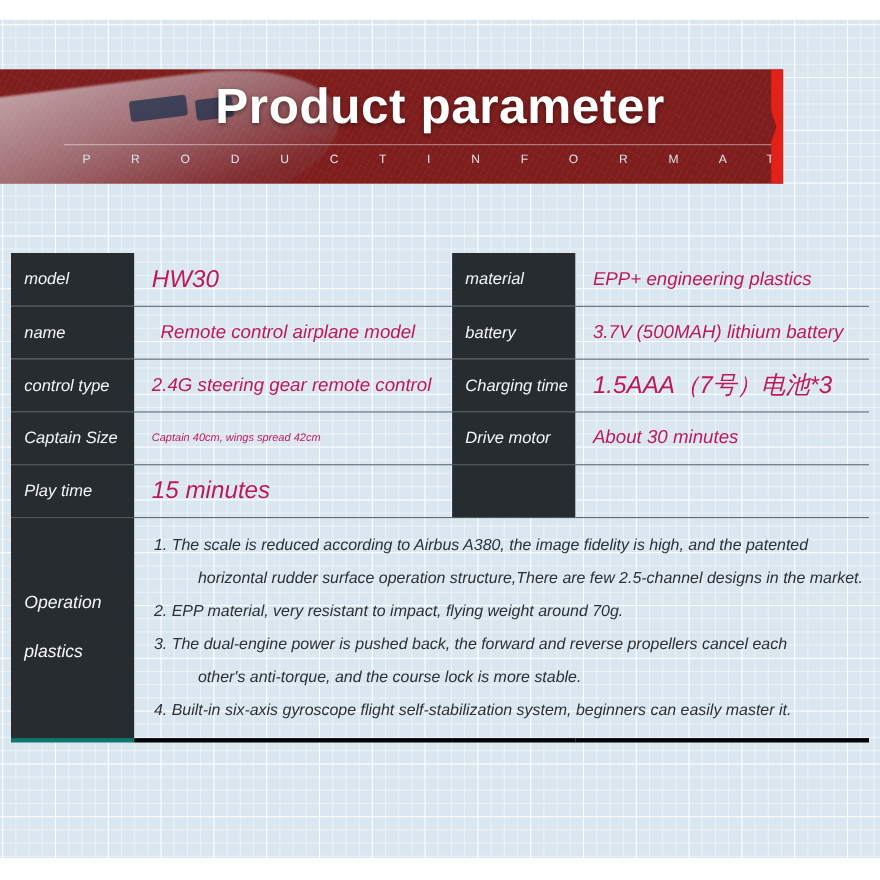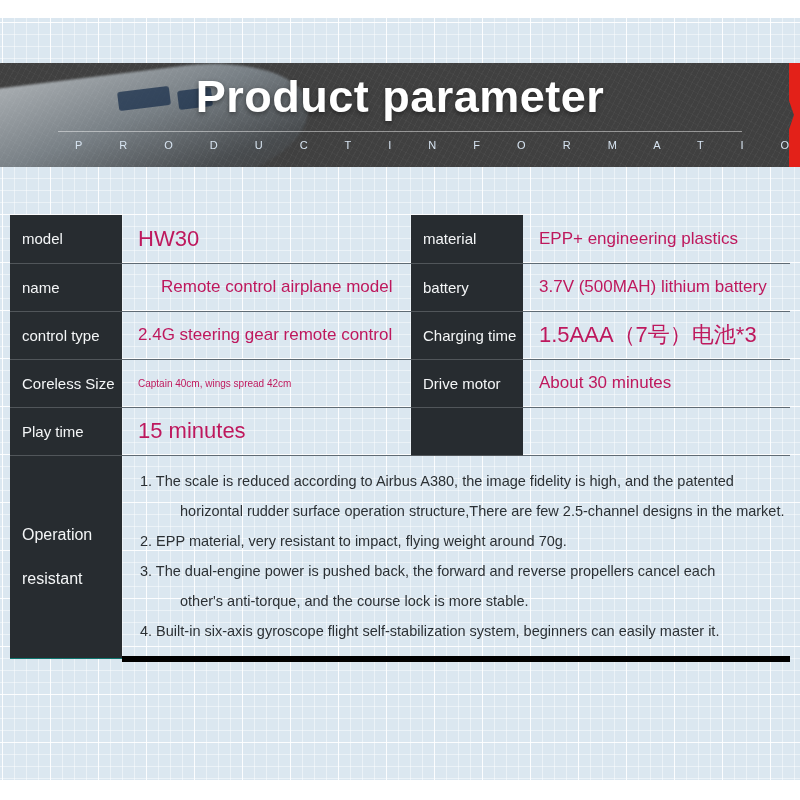--- a/index.html
+++ b/index.html
@@ -41,24 +41,24 @@
       12px 12px,
       12px 12px;
     background-position: 2px 0px, 0px 4px, 2px 0px, 0px 4px;
   }
 
   
   .banner {
     position: absolute;
     left: 0;
     top: 63px;
-    width: 800px;
+    width: 712px;
     height: 104px;
     overflow: hidden;
-    background: #404040;
+    background: #7f1d1d;
   }
   .banner-photo {
     position: absolute;
     inset: 0;
     background:
       radial-gradient(ellipse 230px 90px at 150px 95px, rgba(210,226,240,0.55) 0%, rgba(190,212,232,0.25) 45%, rgba(30,60,100,0) 72%),
       radial-gradient(ellipse 180px 55px at 210px 48px, rgba(225,238,248,0.50) 0%, rgba(150,185,215,0.18) 55%, rgba(30,60,100,0) 80%),
       radial-gradient(ellipse 340px 120px at 620px 130px, rgba(120,160,200,0.22) 0%, rgba(20,45,80,0) 70%),
       linear-gradient(155deg, #1b3player 0%, #1b3a62 0%, #1f4068 38%, #16314f 70%, #12283f 100%);
   }
@@ -134,24 +134,25 @@
     width: 11px;
     height: 104px;
     background: #e32119;
     clip-path: polygon(0 0, 100% 0, 100% 100%, 0 100%, 0 64%, 45% 50%, 0 36%);
   }
 
   
   .spec-table {
     position: absolute;
     left: 10px;
-    top: 215px;
+    top: 230px;
     width: 780px;
     border-collapse: collapse;
     table-layout: fixed;
+    font-style: italic;
   }
   .spec-table td {
     padding: 0;
     vertical-align: middle;
     height: 48px;
     box-sizing: border-box;
   }
   td.lbl {
     background: #272c30;
     color: #f4f6f7;
@@ -168,31 +169,31 @@
   }
   td.val.big { font-size: 22px; }
   td.lbl.blank { color: transparent; }
 
   td.op-lbl {
     background: #272c30;
     color: #f4f6f7;
     font-size: 16px;
     padding-left: 12px;
     vertical-align: middle;
-    border-bottom: 1px solid #0f766e;
+    border-bottom: 4px solid #0f766e;
   }
   td.op-lbl .op-line { display: block; }
   td.op-lbl .op-line.first { margin-bottom: 26px; }
 
   td.op-val {
     background: transparent;
     color: #2b3034;
     font-size: 14.5px;
     padding: 10px 10px 10px 18px;
-    border-bottom: 6px solid #000000;
+    border-bottom: 4px solid #000000;
     vertical-align: middle;
   }
   td.op-val .op-item {
     display: block;
     line-height: 30px;
     white-space: nowrap;
   }
   td.op-val .op-item.indent { padding-left: 8px; margin-left: 32px; }
 </style>
 </head>
@@ -222,46 +223,46 @@
     </colgroup>
     <tbody>
       <tr>
         <td class="lbl">model</td>
         <td class="val big">HW30</td>
         <td class="lbl">material</td>
         <td class="val">EPP+ engineering plastics</td>
       </tr>
       <tr>
         <td class="lbl">name</td>
-        <td class="val" style="padding-left:39px">Remote control airplane model</td>
+        <td class="val" style="padding-left:24px">Remote control airplane model</td>
         <td class="lbl">battery</td>
         <td class="val">3.7V (500MAH) lithium battery</td>
       </tr>
       <tr>
         <td class="lbl">control type</td>
         <td class="val">2.4G steering gear remote control</td>
         <td class="lbl">Charging time</td>
         <td class="val big">1.5AAA（7号）电池*3</td>
       </tr>
       <tr>
-        <td class="lbl">Coreless Size</td>
+        <td class="lbl">Captain Size</td>
         <td class="val" style="font-size:10px">Captain 40cm, wings spread 42cm</td>
         <td class="lbl">Drive motor</td>
         <td class="val">About 30 minutes</td>
       </tr>
       <tr>
         <td class="lbl">Play time</td>
         <td class="val big">15 minutes</td>
         <td class="lbl blank"></td>
         <td class="val"></td>
       </tr>
       <tr>
         <td class="op-lbl">
           <span class="op-line first">Operation</span>
-          <span class="op-line">resistant</span>
+          <span class="op-line">plastics</span>
         </td>
         <td class="op-val" colspan="3">
           <span class="op-item">1. The scale is reduced according to Airbus A380, the image fidelity is high, and the patented</span>
           <span class="op-item indent">horizontal rudder surface operation structure,There are few 2.5-channel designs in the market.</span>
           <span class="op-item">2. EPP material, very resistant to impact, flying weight around 70g.</span>
           <span class="op-item">3. The dual-engine power is pushed back, the forward and reverse propellers cancel each</span>
           <span class="op-item indent"> other's anti-torque, and the course lock is more stable.</span>
           <span class="op-item">4. Built-in six-axis gyroscope flight self-stabilization system, beginners can easily master it.</span>
         </td>
       </tr>

